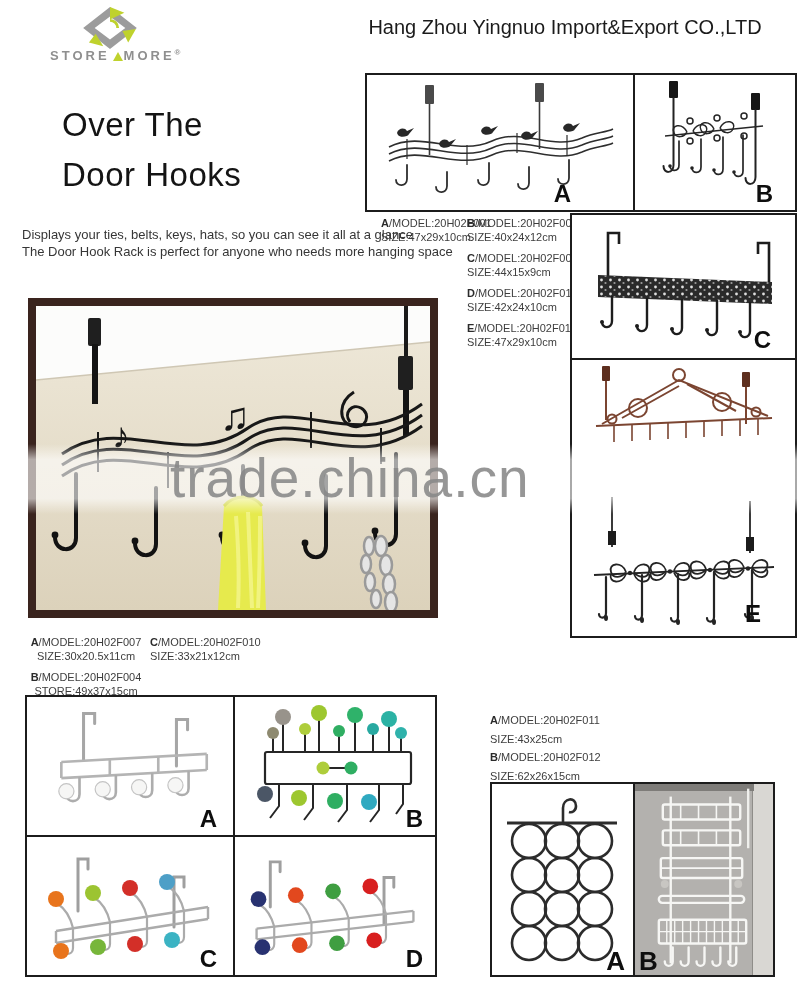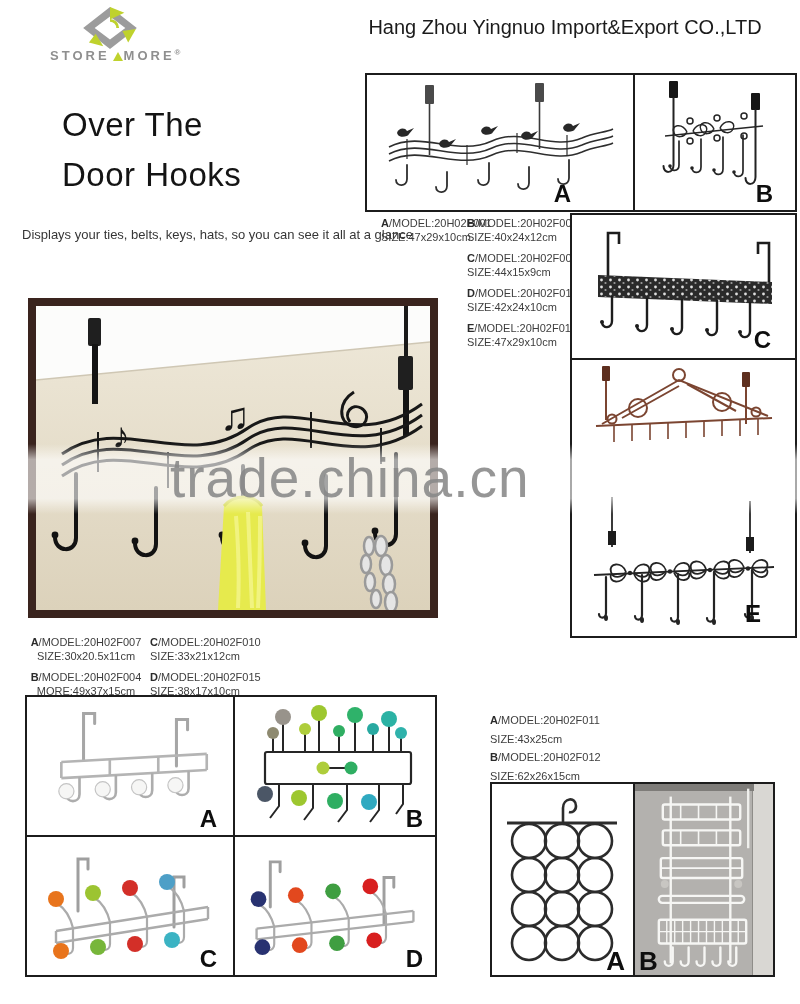--- a/index.html
+++ b/index.html
@@ -80,20 +80,21 @@
 </div>
 
 <div class="abs company">Hang Zhou Yingnuo Import&amp;Export CO.,LTD</div>
 
 <div class="abs page-title">
   <div>Over The</div>
   <div>Door Hooks</div>
 </div>
 <div class="abs intro">
   <div>Displays your ties, belts, keys, hats,  so you can see it all at a glance</div>
+  <div>The Door Hook Rack is perfect for anyone who needs more hanging space</div>
 </div>
 
 <div class="abs frame top-grid">
   <div class="abs top-divider"></div>
 
   <div class="cell" style="left:0;top:0;width:266px;height:135px;">
     <svg width="266" height="135" viewBox="0 0 266 135">
       <defs>
           <path id="bird" d="M0,6 C1,1 8,0 10,4 L17,1 L12,7 C11,10 3,11 1,8 Z"></path>
         </defs>
@@ -324,31 +325,27 @@
   <div class="wm-text">trade.china.cn</div>
 </div>
 
 <div class="abs spec-col g2c1">
   <div class="spec-entry">
     <div class="spec-line"><b>A</b><span>/MODEL:20H02F007</span></div>
     <div class="spec-line">SIZE:30x20.5x11cm</div>
   </div>
   <div class="spec-entry">
     <div class="spec-line"><b>B</b><span>/MODEL:20H02F004</span></div>
-    <div class="spec-line">MORE:49x37x15cm</div>
+    <div class="spec-line">STORE:49x37x15cm</div>
   </div>
 </div>
 <div class="abs spec-col g2c2">
   <div class="spec-entry">
     <div class="spec-line"><b>C</b><span>/MODEL:20H02F010</span></div>
     <div class="spec-line">SIZE:33x21x12cm</div>
-  </div>
-  <div class="spec-entry">
-    <div class="spec-line"><b>D</b><span>/MODEL:20H02F015</span></div>
-    <div class="spec-line">SIZE:38x17x10cm</div>
   </div>
 </div>
 
 <div class="abs frame bl-grid">
   <div class="abs bl-div-v"></div>
   <div class="abs bl-div-h"></div>
 
   <div class="cell" style="left:0;top:0;width:206px;height:138px;">
     <svg width="206" height="138" viewBox="0 0 204 136">
       <g stroke="#a6a6a6" stroke-width="3" fill="none" stroke-linecap="round">

